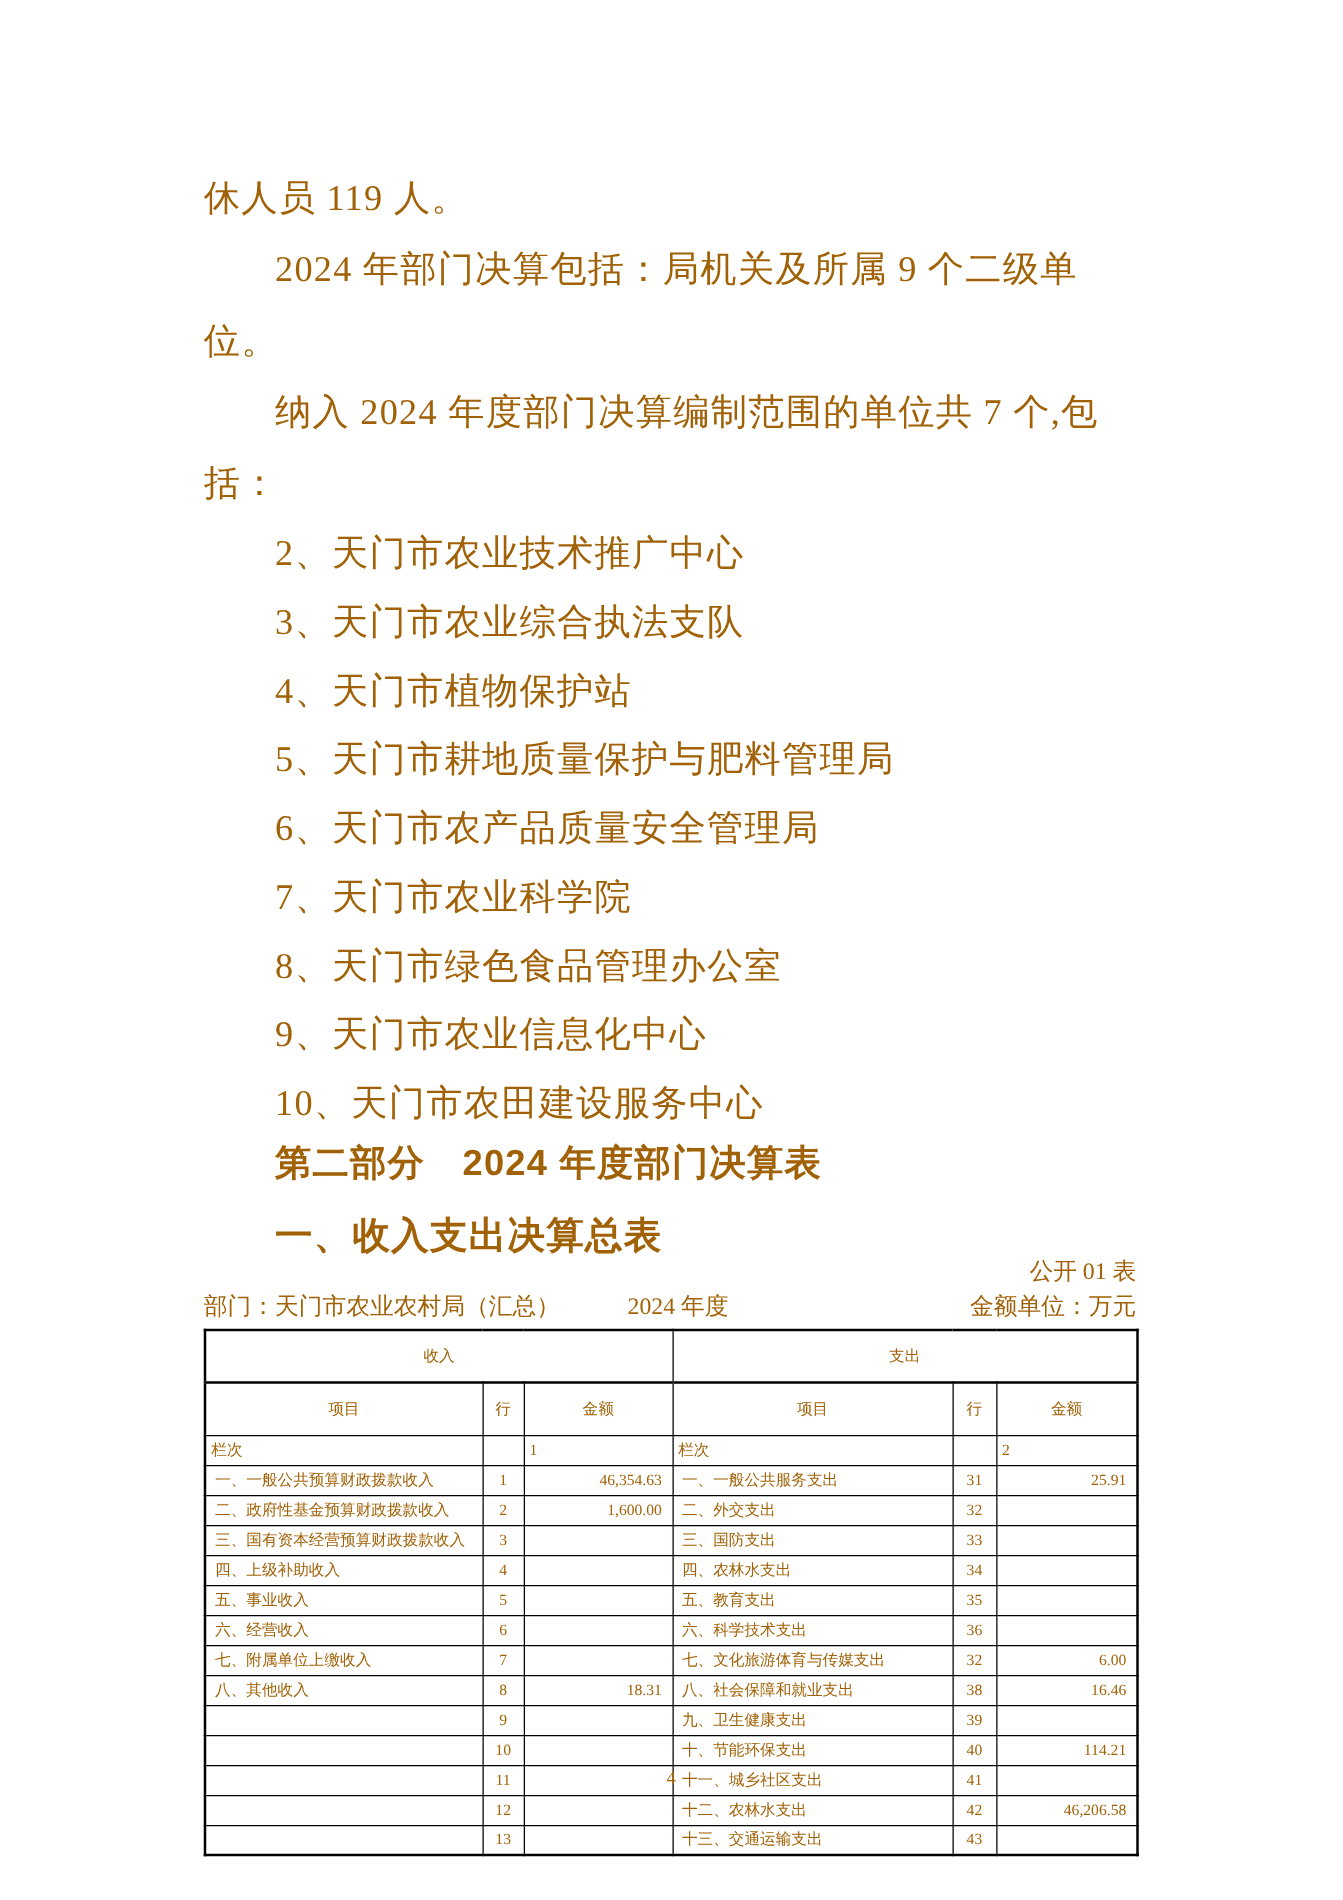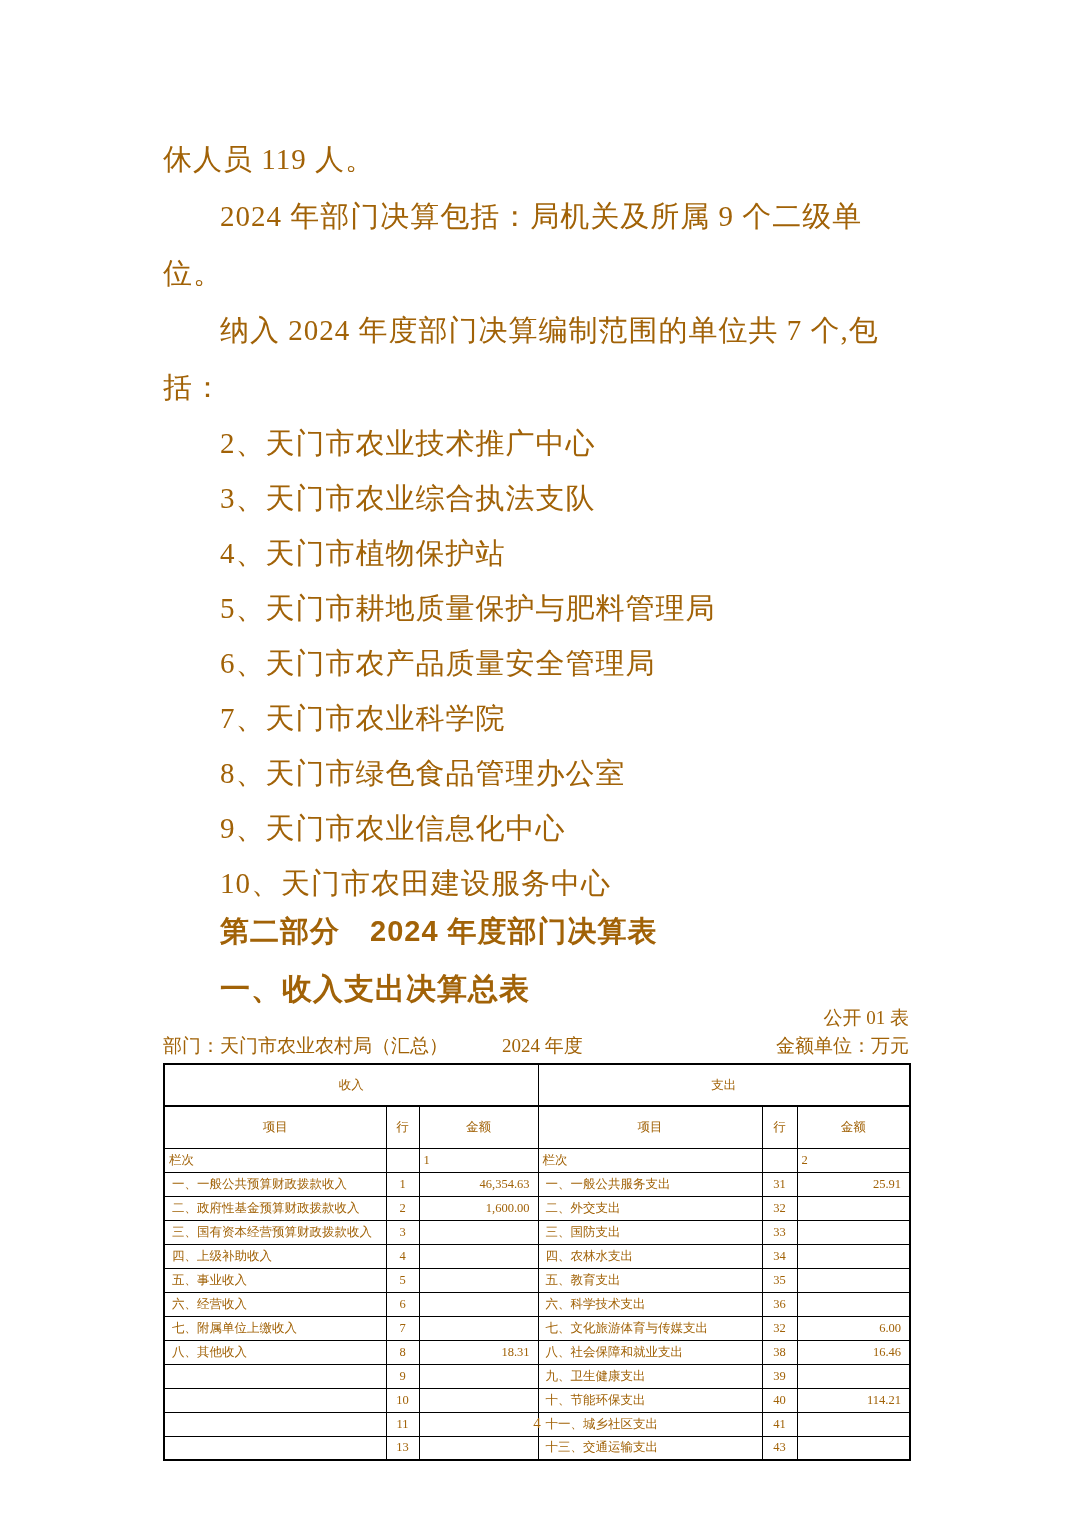--- a/index.html
+++ b/index.html
@@ -248,20 +248,28 @@
           <tr>
             <td class="item"></td>
             <td class="rowno">11</td>
             <td class="amount"></td>
             <td class="item">十一、城乡社区支出</td>
             <td class="rowno">41</td>
             <td class="amount"></td>
           </tr>
           <tr>
             <td class="item"></td>
+            <td class="rowno">12</td>
+            <td class="amount"></td>
+            <td class="item">十二、农林水支出</td>
+            <td class="rowno">42</td>
+            <td class="amount">46,206.58</td>
+          </tr>
+          <tr>
+            <td class="item"></td>
             <td class="rowno">13</td>
             <td class="amount"></td>
             <td class="item">十三、交通运输支出</td>
             <td class="rowno">43</td>
             <td class="amount"></td>
           </tr>
         </tbody>
     </table>
 
   </div>

